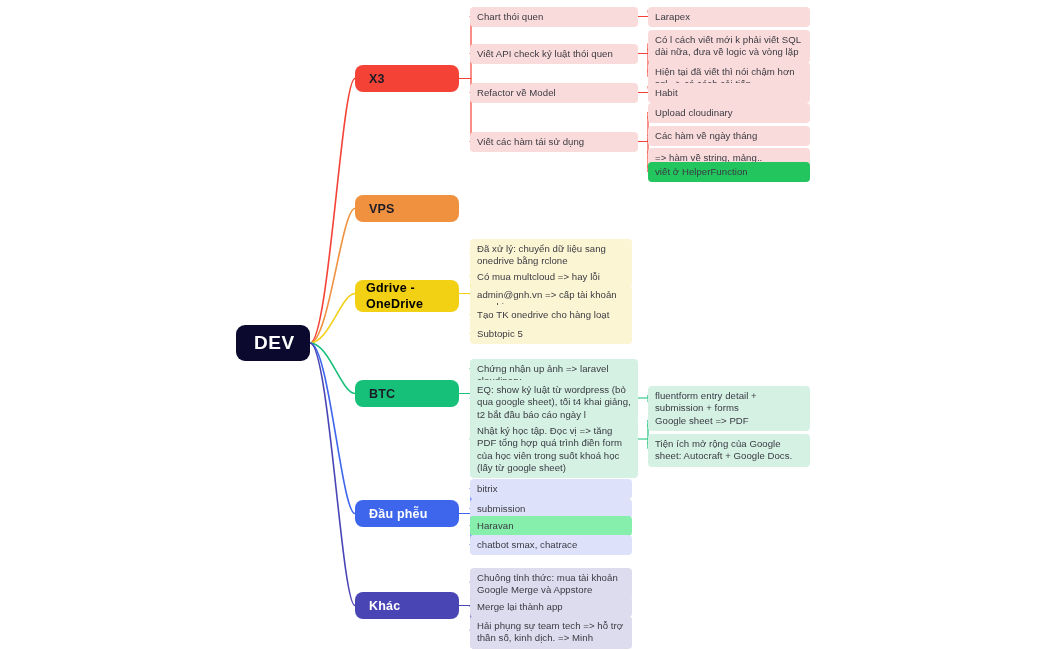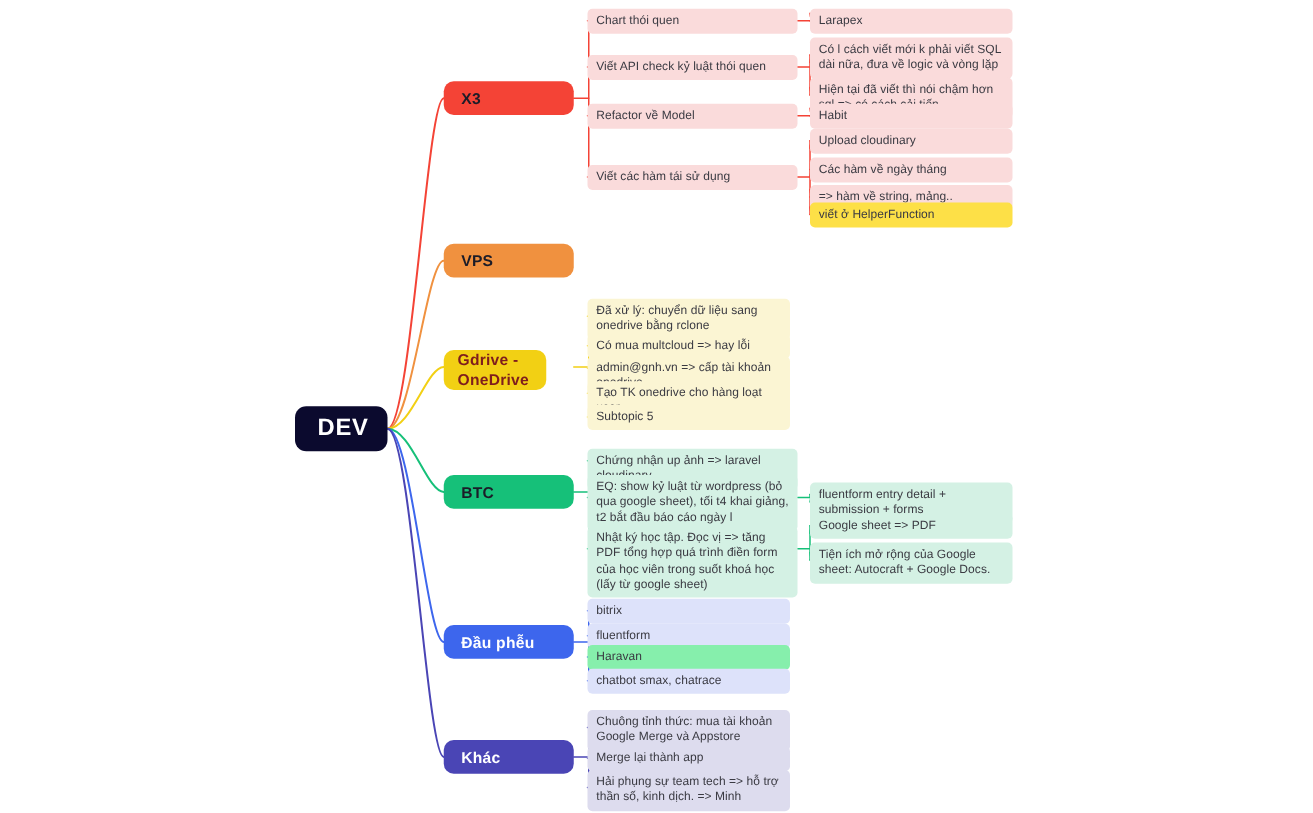--- a/index.html
+++ b/index.html
@@ -160,27 +160,27 @@
       </div>
       <div class="node leaf" style="left: 648px; top: 103px; width: 162px; min-height: 19px; background: rgb(250, 219, 219);">
         <span>Upload cloudinary</span>
       </div>
       <div class="node leaf" style="left: 648px; top: 126px; width: 162px; min-height: 19px; background: rgb(250, 219, 219); align-items: center;">
         <span>Các hàm về ngày tháng</span>
       </div>
       <div class="node leaf" style="left: 648px; top: 148px; width: 162px; min-height: 19px; background: rgb(250, 219, 219);">
         <span>=&gt; hàm về string, mảng..</span>
       </div>
-      <div class="node leaf" style="left: 648px; top: 162px; width: 162px; min-height: 19px; background: #fde047; align-items: center;">
+      <div class="node leaf" style="left: 648px; top: 162px; width: 162px; min-height: 19px; background: #22c55e; align-items: center;">
         <span>viết ở HelperFunction</span>
       </div>
       <div class="node branch" style="left: 355px; top: 195px; width: 104px; min-height: 27px; background: rgb(240, 145, 63); color: rgb(28, 28, 40);">
         <span>VPS</span>
       </div>
-      <div class="node branch" style="left: 355px; top: 280px; width: 82px; min-height: 27px; background: rgb(242, 208, 20); color: #7f1d1d; padding-left: 11px;">
+      <div class="node branch" style="left: 355px; top: 280px; width: 104px; min-height: 27px; background: rgb(242, 208, 20); color: #000000; padding-left: 11px;">
         <span>Gdrive - OneDrive</span>
       </div>
       <div class="node leaf" style="left: 470px; top: 239px; width: 162px; min-height: 28px; background: rgb(251, 245, 211);">
         <span>Đã xử lý: chuyển dữ liệu sang onedrive bằng rclone</span>
       </div>
       <div class="node leaf" style="left: 470px; top: 267px; width: 162px; min-height: 19px; background: rgb(251, 245, 211);">
         <span>Có mua multcloud =&gt; hay lỗi</span>
       </div>
       <div class="node leaf" style="left: 470px; top: 285px; width: 162px; min-height: 19px; background: rgb(251, 245, 211);">
         <span>admin@gnh.vn =&gt; cấp tài khoản onedrive</span>
@@ -212,21 +212,21 @@
       <div class="node leaf" style="left: 648px; top: 434px; width: 162px; min-height: 28px; background: rgb(212, 241, 228);">
         <span>Tiện ích mở rộng của Google sheet: Autocraft + Google Docs.</span>
       </div>
       <div class="node branch lightfg" style="left: 355px; top: 500px; width: 104px; min-height: 27px; background: rgb(61, 102, 237); color: rgb(255, 255, 255);">
         <span>Đầu phễu</span>
       </div>
       <div class="node leaf" style="left: 470px; top: 479px; width: 162px; min-height: 19px; background: rgb(221, 226, 250);">
         <span>bitrix</span>
       </div>
       <div class="node leaf" style="left: 470px; top: 499px; width: 162px; min-height: 19px; background: rgb(221, 226, 250);">
-        <span>fluentform</span>
+        <span>submission</span>
       </div>
       <div class="node leaf" style="left: 470px; top: 516px; width: 162px; min-height: 19px; background: #86efac;">
         <span>Haravan</span>
       </div>
       <div class="node leaf" style="left: 470px; top: 535px; width: 162px; min-height: 19px; background: rgb(221, 226, 250); text-align: center;">
         <span>chatbot smax, chatrace</span>
       </div>
       <div class="node branch lightfg" style="left: 355px; top: 592px; width: 104px; min-height: 27px; background: rgb(74, 69, 181); color: rgb(255, 255, 255);">
         <span>Khác</span>
       </div>

